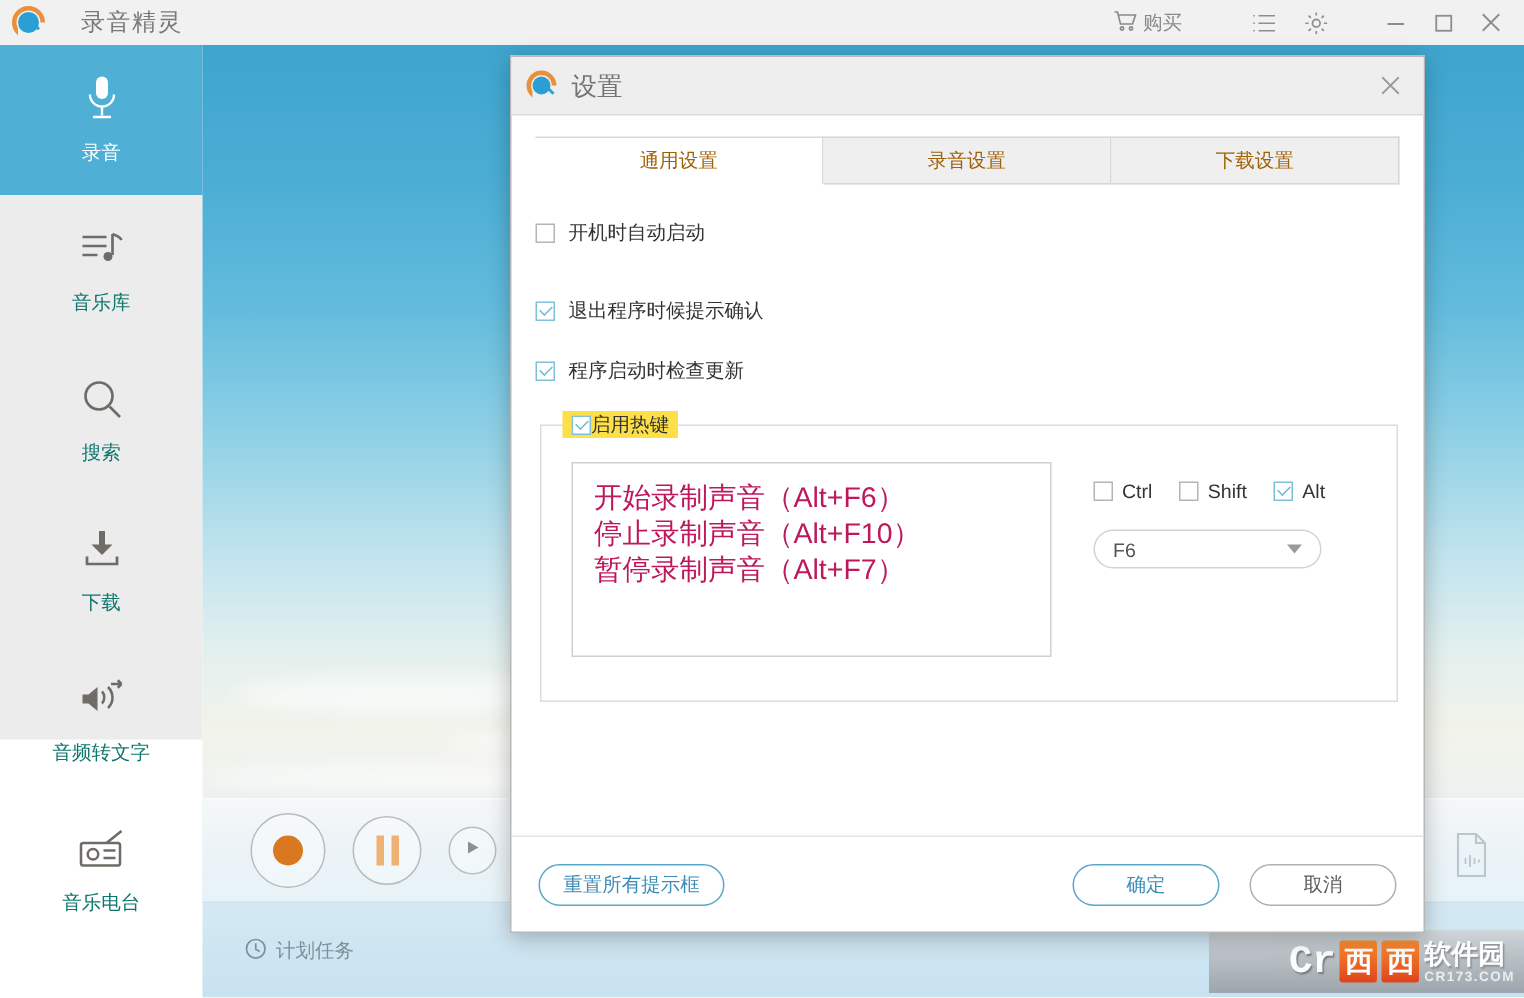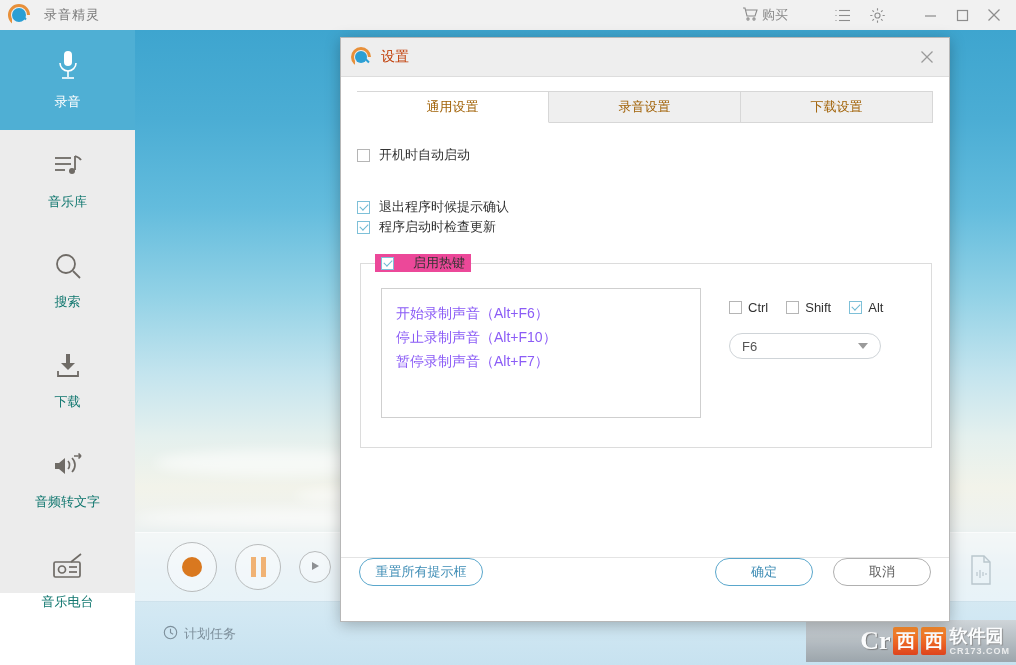--- a/index.html
+++ b/index.html
@@ -57,22 +57,22 @@
   }
   .logo-core::after {
     content: "";
     position: absolute;
     left: 8px; top: 8px;
     width: 7px; height: 2px;
     background: #2b9fd4;
     transform: rotate(45deg);
   }
   .tb-title {
-    margin-left: 14px;
-    font-size: 13px;
+    margin-left: 24px;
+    font-size: 16px;
     color: #7a7a7a;
     letter-spacing: 1px;
   }
   .tb-right {
     margin-left: auto;
     display: flex;
     align-items: center;
     height: 30px;
   }
   .tb-buy {
@@ -101,21 +101,21 @@
     font-size: 15px;
   }
   .tb-win.close { margin-right: 6px; }
   .tb-icon.first { margin-right: 4px; }
   .tb-gear { margin-right: 22px; }
 
   
   .sidebar {
     position: absolute;
     left: 0; top: 30px;
-    width: 135px; height: 563px;
+    width: 135px; height: 463px;
     background: #ececec;
   }
   .side-item {
     height: 100px;
     display: flex;
     flex-direction: column;
     align-items: center;
     justify-content: center;
     color: #0f766e;
     font-size: 13px;
@@ -227,21 +227,21 @@
     padding-right: 6px;
     box-sizing: border-box;
     background: linear-gradient(to bottom,#cfd4d8,#9aa2a8);
     opacity: 0.94;
   }
   .wm-cr {
     font-size: 26px;
     font-weight: bold;
     color: #ffffff;
     text-shadow: 1px 1px 1px #777;
-    font-family: Liberation Serif, serif;
+    font-family: Liberation Mono, monospace;
   }
   .wm-xi {
     background: linear-gradient(to bottom,#ff8a22,#e03a10);
     color: #ffffff;
     font-size: 19px;
     font-weight: bold;
     padding: 1px 3px;
     border-radius: 2px;
   }
   .wm-right {
@@ -285,22 +285,22 @@
   .dlg-logo {
     width: 20px; height: 20px;
     position: relative;
     flex: none;
   }
   .dlg-logo .logo-ring { width: 20px; height: 20px; }
   .dlg-logo .logo-ring::after { background: #eeeeee; top: 7px; height: 11px; }
   .dlg-logo .logo-core { width: 12px; height: 12px; left: 4px; top: 4px; }
   .dlg-title {
     margin-left: 10px;
-    font-size: 14px;
-    color: #c2410c;
+    font-size: 17px;
+    color: #737373;
     font-family: Liberation Serif, serif;
   }
   .dlg-close {
     margin-left: auto;
     width: 24px; height: 24px;
     display: flex;
     align-items: center;
     justify-content: center;
     color: #9a9a9a;
     font-size: 17px;
@@ -342,21 +342,21 @@
   .chkrow {
     display: flex;
     align-items: center;
     gap: 9px;
     font-size: 13px;
     color: #333333;
     height: 20px;
   }
   .chkrow.r1 { margin-top: 22px; }
   .chkrow.r2 { margin-top: 32px; }
-  .chkrow.r3 { }
+  .chkrow.r3 { margin-top: 20px; }
   .box {
     width: 13px; height: 13px;
     border: 1px solid #b5b5b5;
     background: #ffffff;
     box-sizing: border-box;
     display: flex;
     align-items: center;
     justify-content: center;
     flex: none;
   }
@@ -374,45 +374,45 @@
   .group {
     position: relative;
     margin: 26px 1px 0 3px;
     border: 1px solid #dcdcdc;
     height: 185px;
     box-sizing: border-box;
   }
   .group-legend {
     position: absolute;
     left: 14px; top: -10px;
-    background: #ec4899;
+    background: #fde047;
     padding: 0 6px;
     display: flex;
     align-items: center;
-    gap: 19px;
+    gap: 0;
     font-size: 13px;
     color: #333333;
     text-align: center;
   }
   .group-inner {
     display: flex;
     padding: 24px 20px 0 20px;
     gap: 18px;
   }
   .hotkey-list {
     width: 320px;
     height: 130px;
     border: 1px solid #cfcfcf;
     background: #ffffff;
     box-sizing: border-box;
     padding: 12px 14px;
   }
   .hotkey-item {
-    font-size: 14px;
-    color: #8b5cf6;
+    font-size: 19px;
+    color: #be185d;
     line-height: 24px;
   }
   .mods {
     display: flex;
     gap: 18px;
     margin-top: 12px;
     padding-left: 10px;
   }
   .mod {
     display: flex;
@@ -444,21 +444,21 @@
     border-top: 6px solid #9a9a9a;
   }
 
   .dlg-foot {
     position: absolute;
     left: 0; bottom: 0;
     width: 608px;
     height: 64px;
     border-top: 1px solid #e4e4e4;
     display: flex;
-    align-items: flex-start;
+    align-items: center;
     padding: 0 18px;
     box-sizing: border-box;
   }
   .btn {
     height: 28px;
     border-radius: 14px;
     display: flex;
     align-items: center;
     justify-content: center;
     font-size: 13px;

